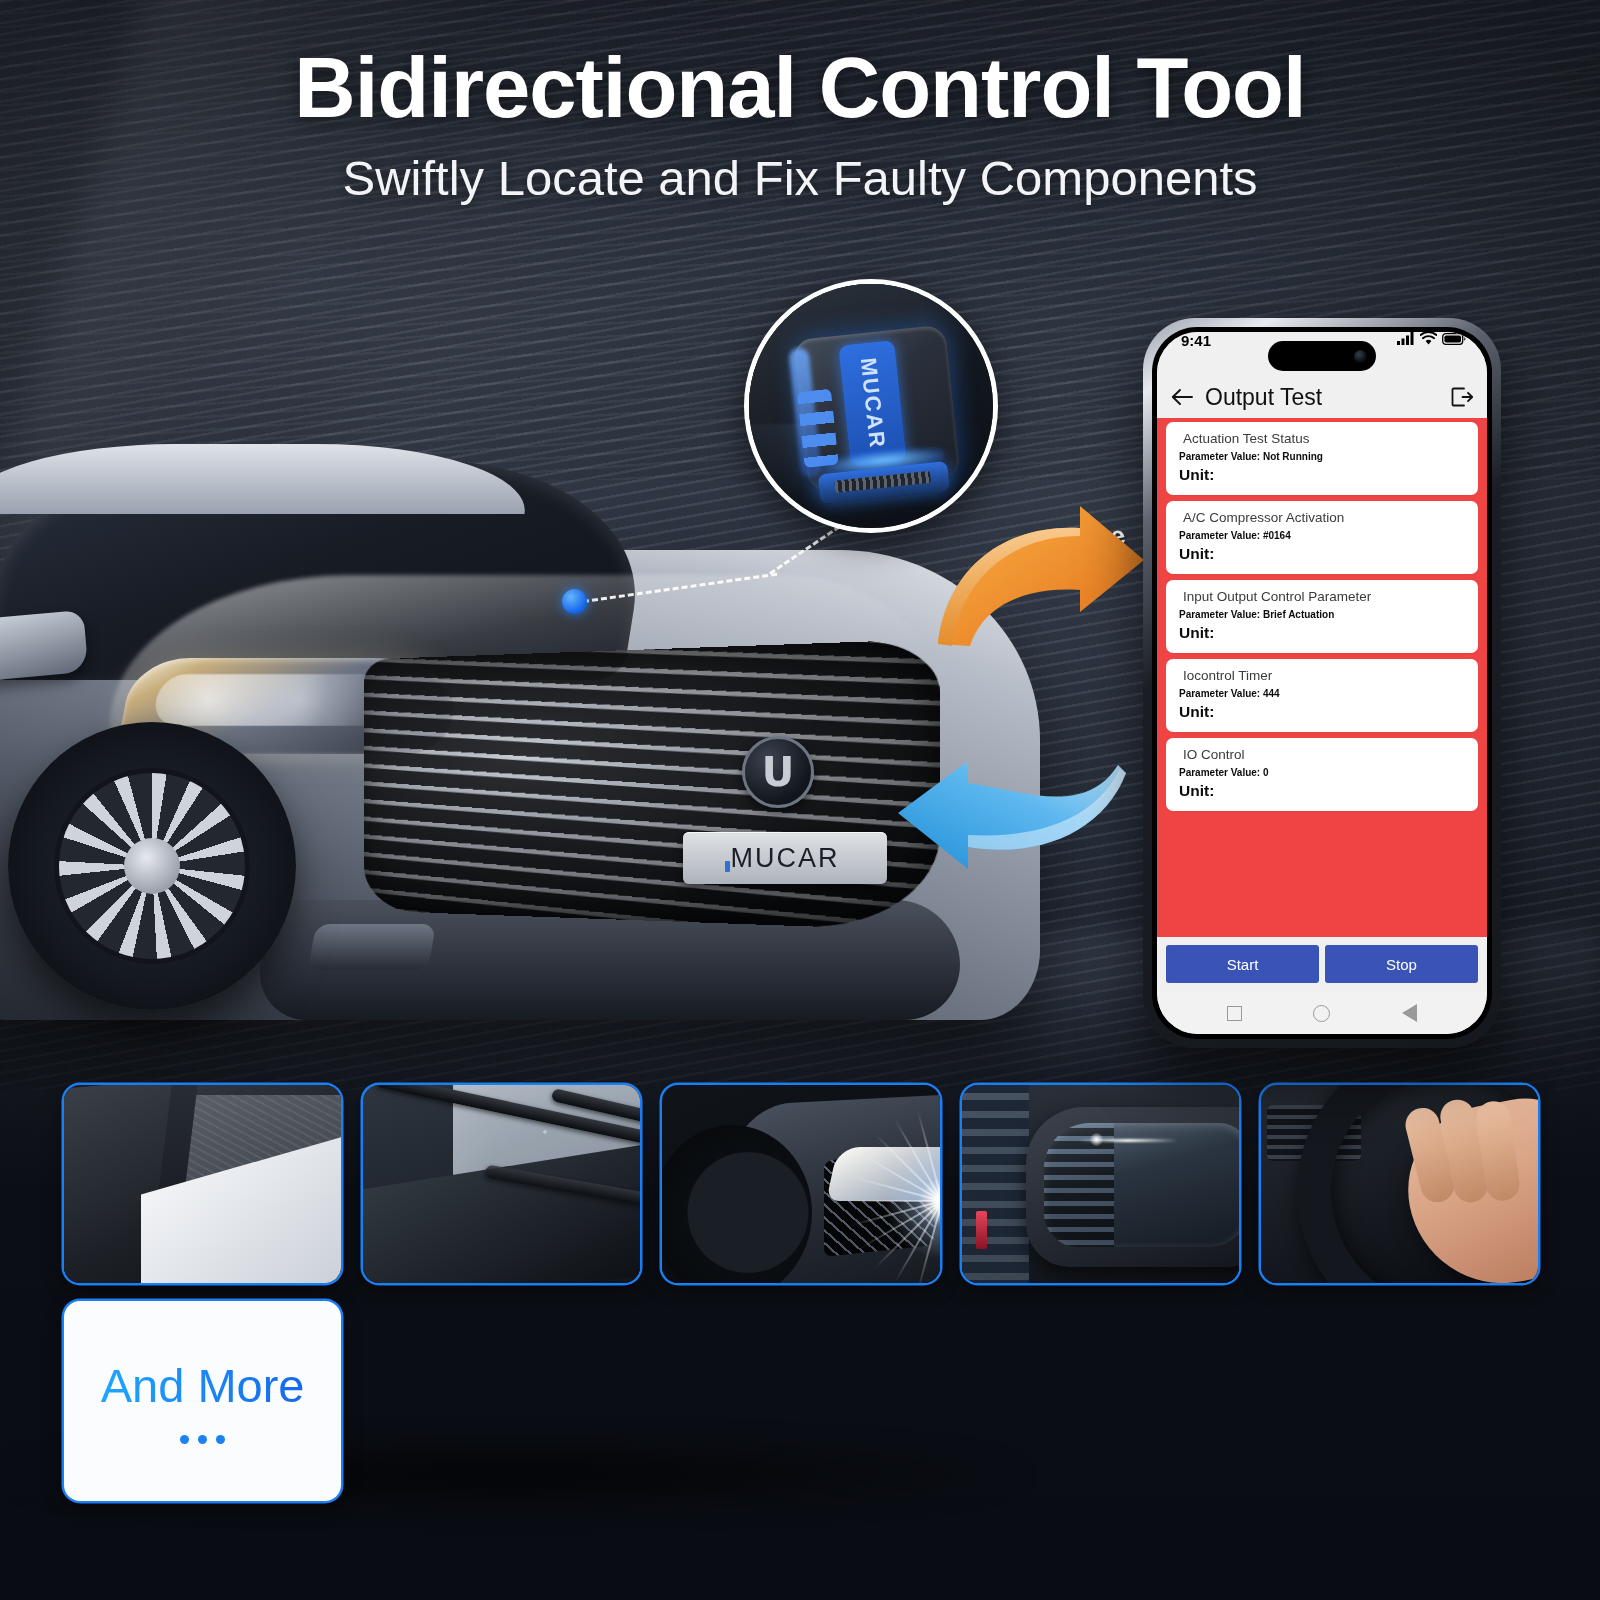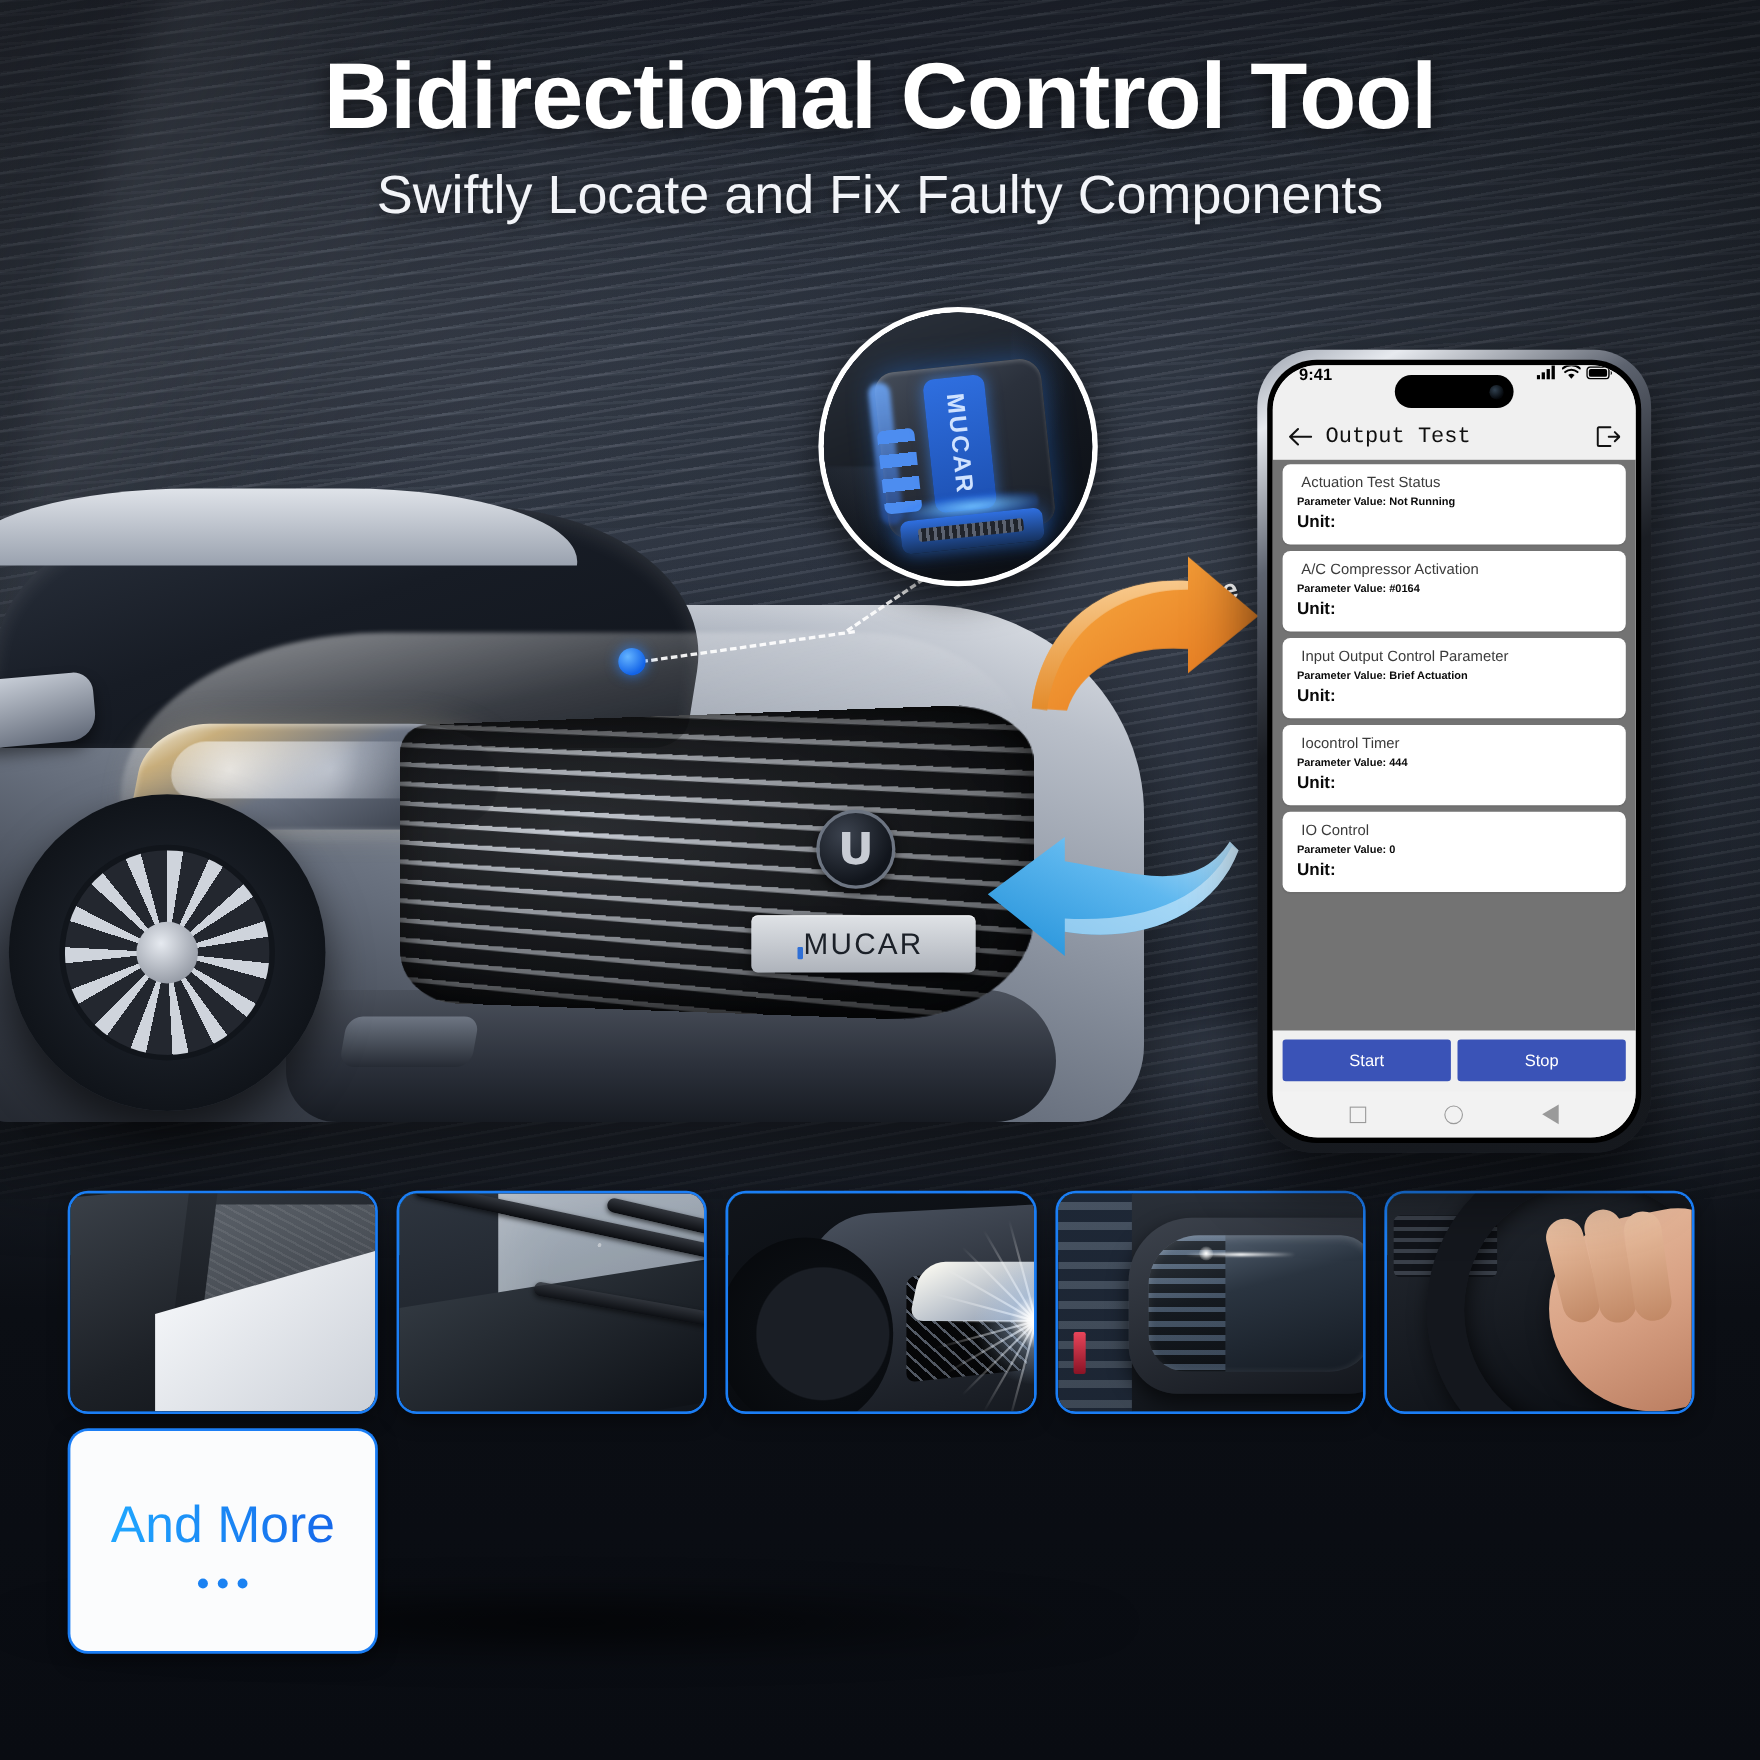--- a/index.html
+++ b/index.html
@@ -335,23 +335,23 @@
   .statusbar {
     height:44px; flex:0 0 44px; display:flex; align-items:flex-start;
     justify-content:space-between; padding:0 21px 0 24px;
     font-size:15px; font-weight:600; color:#000; background:#f0f0f0;
   }
   .sb-right { display:flex; align-items:center; gap:5px; }
   .navbar-top {
     flex:0 0 42px; display:flex; align-items:center; gap:12px;
     padding:0 14px 0 14px; background:#f0f0f0;
   }
-  .nav-title { font-size:20px; font-weight:500; color:#101010; flex:1;font-family:Liberation Mono, monospace; }
+  .nav-title { font-size:23px; font-weight:500; color:#101010; flex:1; }
   .list {
-    flex:1; padding:4px 9px 0 9px; background:#737373;
+    flex:1; padding:4px 9px 0 9px; background:#ef4444;
     display:flex; flex-direction:column; gap:6px; overflow:hidden;
   }
   .card {
     background:#fff; border-radius:7px; padding:9px 13px 11px 13px;
     box-shadow:0 1px 1px rgba(0,0,0,.05);
   }
   .card-name { font-size:13.5px; color:#3b3b3b; margin-bottom:5px; padding-left:4px; }
   .card-val { font-size:10px; font-weight:700; color:#0b0b0b; margin-bottom:4px; }
   .card-unit { font-size:15.5px; font-weight:700; color:#0b0b0b; }
   .btn-row { display:flex; gap:6px; padding:8px 9px 9px 9px; background:#f0f0f0; }

